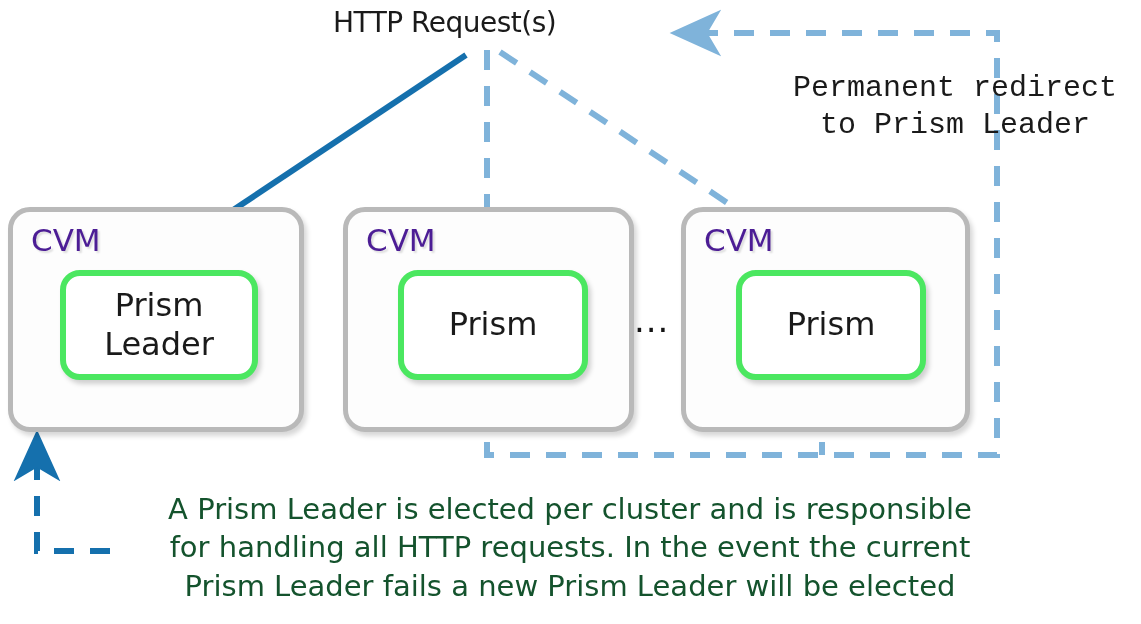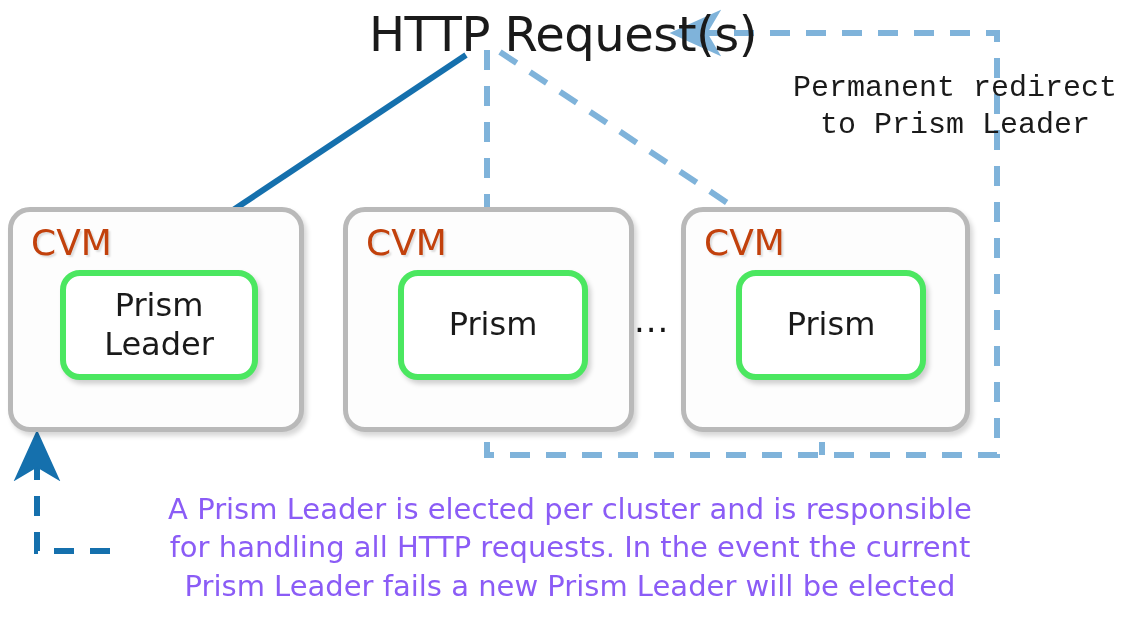--- a/index.html
+++ b/index.html
@@ -21,26 +21,25 @@
     position: absolute;
     left: 0; top: 0;
     width: 1141px;
     height: 624px;
     pointer-events: none;
   }
   .hdr-title {
     position: absolute;
     left: 333px;
     top: 6px;
-    font-size: 48px;
+    font-size: 28px;
     color: #1a1a1a;
     font-family: "DejaVu Sans", sans-serif;
     letter-spacing: -0.5px;
     white-space: nowrap;
-    margin-left: 36px;
   }
   .redirect-note {
     position: absolute;
     left: 790px;
     top: 70px;
     width: 330px;
     text-align: center;
     font-size: 30px;
     line-height: 1.22;
     color: #1a1a1a;
@@ -52,22 +51,22 @@
     box-sizing: border-box;
     background: #fdfdfd;
     border: 5px solid #b9b9b9;
     border-radius: 22px;
     box-shadow: 3px 4px 5px rgba(0,0,0,0.16);
   }
   .cvm-label {
     position: absolute;
     left: 18px;
     top: 10px;
-    font-size: 36px;
-    color: #c2410c;
+    font-size: 31px;
+    color: #4c1d95;
     text-shadow: 2px 2px 2px rgba(0,0,0,0.13);
   }
   .prism-box {
     position: absolute;
     box-sizing: border-box;
     background: #ffffff;
     border: 6px solid #4be760;
     border-radius: 20px;
     box-shadow: 3px 4px 5px rgba(0,0,0,0.18);
     display: flex;
@@ -88,21 +87,21 @@
     letter-spacing: 1px;
   }
   .footer-note {
     position: absolute;
     left: 110px;
     top: 490px;
     width: 920px;
     text-align: center;
     font-size: 29px;
     line-height: 1.32;
-    color: #8b5cf6;
+    color: #14532d;
     white-space: pre-line;
   }
 </style>
 </head>
 <body>
 
 <div id="stage">
 
   <svg id="wires" viewBox="0 0 1141 624">
     <defs>

